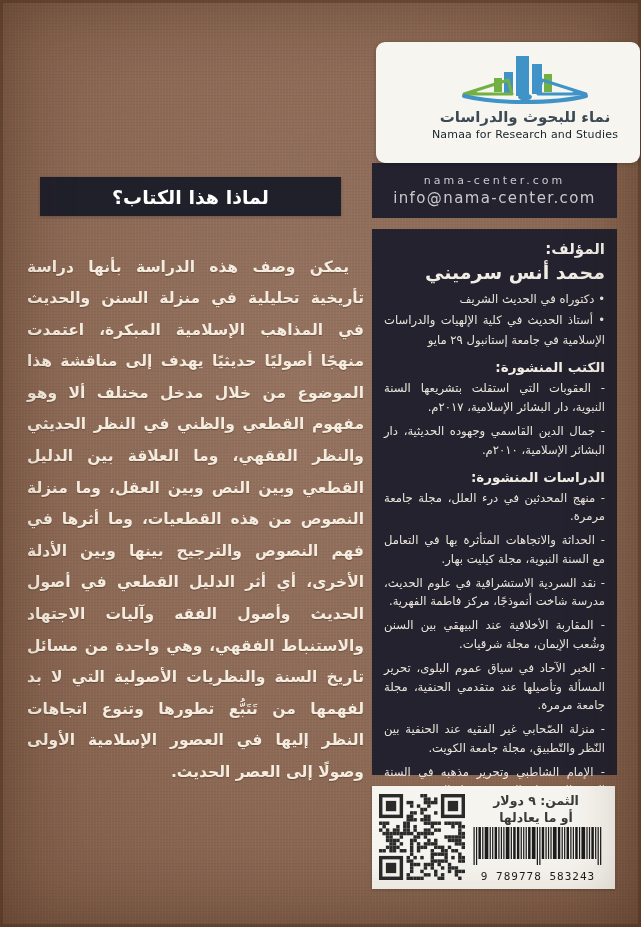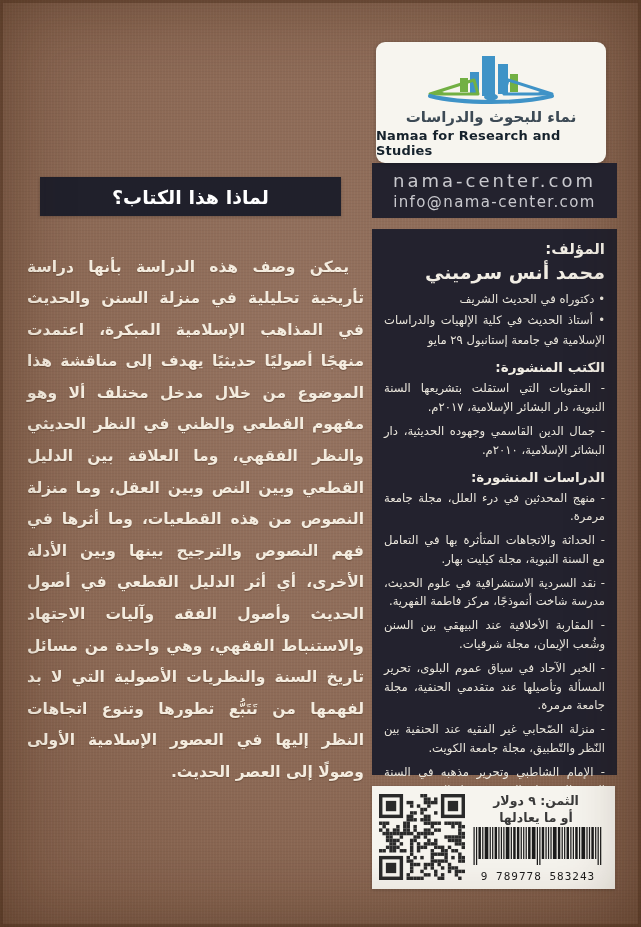--- a/index.html
+++ b/index.html
@@ -33,30 +33,31 @@
     font-size:15.5px;font-weight:bold;line-height:31.6px;text-indent:15px;
     text-shadow:0 1px 1px rgba(60,35,20,.4);
   }
 
   
   .logo-card{
     position:absolute;left:376px;top:42px;width:230px;height:121px;
     background:#f7f5ef;border-radius:9px;z-index:2;
     display:flex;flex-direction:column;align-items:center;justify-content:flex-start;
     box-shadow:0 1px 4px rgba(0,0,0,.25);
+    padding-left:34px;
   }
   .logo-art{margin-top:8px;}
   .logo-name-ar{font-size:15px;font-weight:bold;color:#3d4a55;direction:rtl;line-height:1;margin-top:2px;}
-  .logo-name-en{font-size:13px;font-weight:bold;color:#16222c;margin-top:3px;letter-spacing:.2px;}
+  .logo-name-en{font-size:11px;font-weight:normal;color:#16222c;margin-top:3px;letter-spacing:.2px;}
   .domain-band{
     position:absolute;left:372px;top:163px;width:245px;height:55px;
     background:#23222e;color:#c9c9ce;z-index:1;
     display:flex;flex-direction:column;align-items:center;justify-content:center;gap:2px;
   }
-  .domain-site{font-size:18px;letter-spacing:3px;}
+  .domain-site{font-size:11px;letter-spacing:3px;}
   .domain-mail{font-size:15px;letter-spacing:1.4px;}
 
   .author-panel{
     position:absolute;left:372px;top:229px;width:245px;height:546px;
     background:#23222e;color:#f1ede4;direction:rtl;
     padding:11px 12px;box-sizing:border-box;
   }
   .author-label{font-size:15px;font-weight:bold;}
   .author-name{font-size:19px;font-weight:bold;margin:3px 0 7px;}
   .credential{font-size:11.6px;line-height:1.68;margin-bottom:2px;text-align:justify;color:#eae6dc;}

